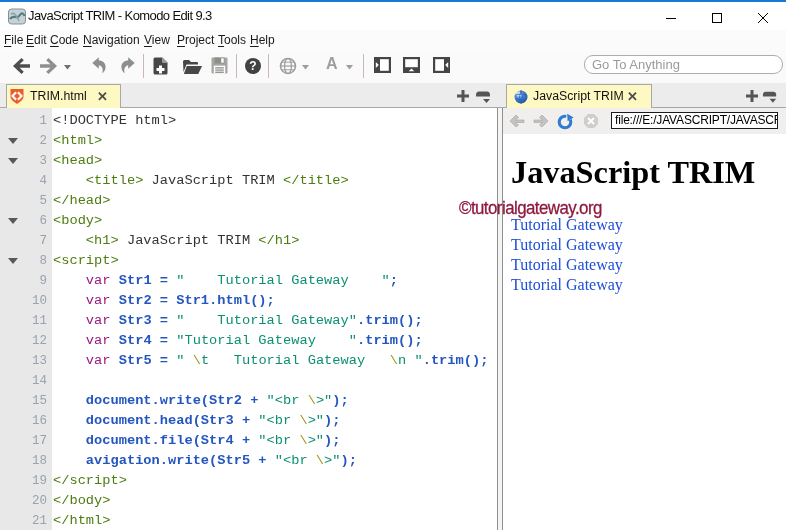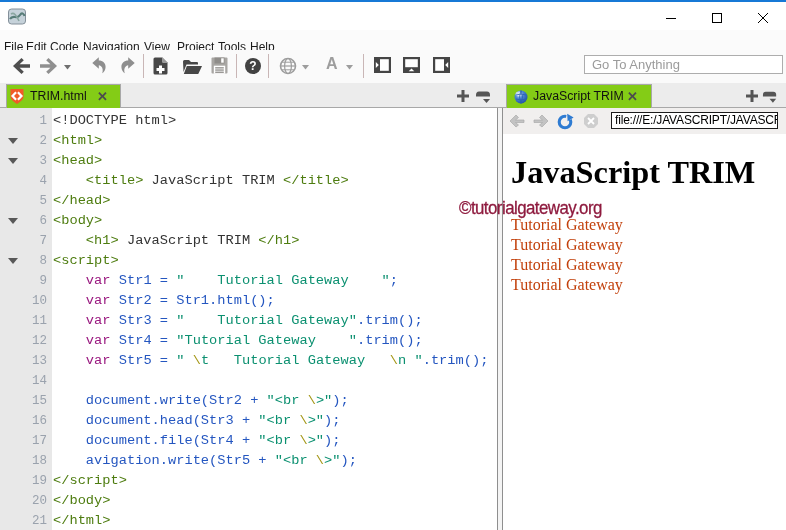--- a/index.html
+++ b/index.html
@@ -8,68 +8,69 @@
 .abs { position:absolute; }
 
 
 #topline { left:0; top:0; width:786px; height:2px; background:#1779d6; }
 #titlebar { left:0; top:2px; width:786px; height:28px; background:#ffffff; }
 #title-text { left:28px; top:6px; font-size:13px; letter-spacing:-0.6px; color:#101010; }
 .winbtn { top:8px; width:16px; height:16px; }
 
 
 #menubar { left:0; top:30px; width:786px; height:20px; background:#fbfbfb; font-size:12px; color:#1a1a1a; }
-#menubar span { position:absolute; top:10px; }
+#menubar span { position:absolute; top:3px; }
 #menubar u { text-decoration:underline; text-underline-offset:2px; }
 
 
 #toolbar { left:0; top:50px; width:786px; height:33px; background:#fafafa; }
 .vsep { position:absolute; top:4px; width:1px; height:24px; background:#c9b6b6; }
-#goto { position:absolute; left:584px; top:5px; width:199px; height:19px; border:1px solid #adadad; border-radius:0; background:#fff; color:#9b9b9b; font-size:13px; padding-left:7px; line-height:17px; }
+#goto { position:absolute; left:584px; top:5px; width:199px; height:19px; border:1px solid #adadad; border-radius:9px; background:#fff; color:#9b9b9b; font-size:13px; padding-left:7px; line-height:17px; }
 
 
 #tabstrip { left:0; top:83px; width:786px; height:25px; background:#ececec; border-bottom:1px solid #a8a8a8; }
-.tab { position:absolute; top:1px; height:24px; background:#84cc16; border:1px solid #a8a8a8; border-bottom:none; }
+.tab { position:absolute; top:1px; height:24px; background:#fef9c3; border:1px solid #a8a8a8; border-bottom:none; }
 .tab .tname { position:absolute; top:4px; font-size:12.3px; color:#111; }
 .tabx { position:absolute; top:4px; font-size:13px; font-weight:bold; color:#4c4c4c; }
 
 
 #editor { left:0; top:108px; width:497px; height:422px; background:#fff; }
 #gutter { position:absolute; left:0; top:0; width:52px; height:422px; background:#e8e8e8; }
 #lnums { position:absolute; left:0; top:3px; width:79px; text-align:center; font-family:"Liberation Mono", monospace; font-size:12.5px; line-height:20px; color:#9aa2ad; white-space:pre; }
 #code { position:absolute; left:53px; top:3px; font-family:"Liberation Mono", monospace; font-size:13.7px; line-height:20px; white-space:pre; color:#333333; }
 .fold { position:absolute; left:8px; width:0; height:0; border-left:5.5px solid transparent; border-right:5.5px solid transparent; border-top:6px solid #585858; }
 .tg { color:#4d7c0f; }  
 .kw { color:#99187f;margin-top:19px; }  
-.id { color:#2456c0; }  
+.id { color:#2456c0;font-weight:bold; }  
 .st { color:#0b9070; }  
 .es { color:#a39614; }  
 
 
 #splitter { left:497px; top:108px; width:6px; height:422px; background:#f4f4f4; border-left:1px solid #8f8f8f; border-right:1px solid #8f8f8f; }
 
 
 #rpane { left:503px; top:108px; width:283px; height:422px; background:#fff; }
 #btoolbar { position:absolute; left:0; top:0; width:283px; height:26px; background:#f1efee; }
 #addr { position:absolute; left:108px; top:4px; width:167px; height:17px; border:1px solid #1b1b1b; background:#fff; font-size:12px; letter-spacing:-0.18px; color:#000; line-height:15px; padding-left:3px; white-space:nowrap; overflow:hidden; }
 #h1t { position:absolute; left:8px; top:46px; font-family:"Liberation Serif", serif; font-weight:bold; font-size:32.3px; color:#000; white-space:nowrap; }
-#tg4 { position:absolute; left:8px; top:107px; font-family:"Liberation Serif", serif; font-size:16px; line-height:20px; color:#c2410c; }
+#tg4 { position:absolute; left:8px; top:107px; font-family:"Liberation Serif", serif; font-size:16px; line-height:20px; color:#1d4ed8; }
 
 
 #wm { left:459px; top:199px; font-size:18.5px; line-height:18px; letter-spacing:-0.6px; color:#8e1a3e; -webkit-text-stroke:0.3px #8e1a3e; z-index:50; transform-origin:left top; transform:scaleX(0.9125); }
 </style>
 </head>
 <body>
 <div class="abs" id="topline"></div>
 <div class="abs" id="titlebar">
   <svg class="abs" style="left:8px;top:6px" width="18" height="17" viewBox="0 0 18 17">
     <rect x="0.5" y="1" width="17" height="15" rx="3" fill="#c6d2da" stroke="#84909a"></rect>
     <path d="M2 11 C5 6 9 12 12 7 C14 4 16 6 16.5 8" stroke="#577d78" stroke-width="2.2" fill="none"></path>
     <path d="M3 6 C6 4 8 7 11 13" stroke="#8aa6a0" stroke-width="1.6" fill="none"></path>
   </svg>
+  <span class="abs" id="title-text">JavaScript TRIM - Komodo Edit 9.3</span>
   <svg class="abs winbtn" style="left:663px" viewBox="0 0 16 16">
       <line x1="3" y1="8.5" x2="13" y2="8.5" stroke="#000" stroke-width="1"></line>
     </svg>
   <svg class="abs winbtn" style="left:709px" viewBox="0 0 16 16">
       <rect x="3.5" y="3.5" width="9" height="9" fill="none" stroke="#000" stroke-width="1"></rect>
     </svg>
   <svg class="abs winbtn" style="left:755px" viewBox="0 0 16 16">
       <path d="M3 3 L13 13 M13 3 L3 13" stroke="#000" stroke-width="1"></path>
     </svg>
 </div>

